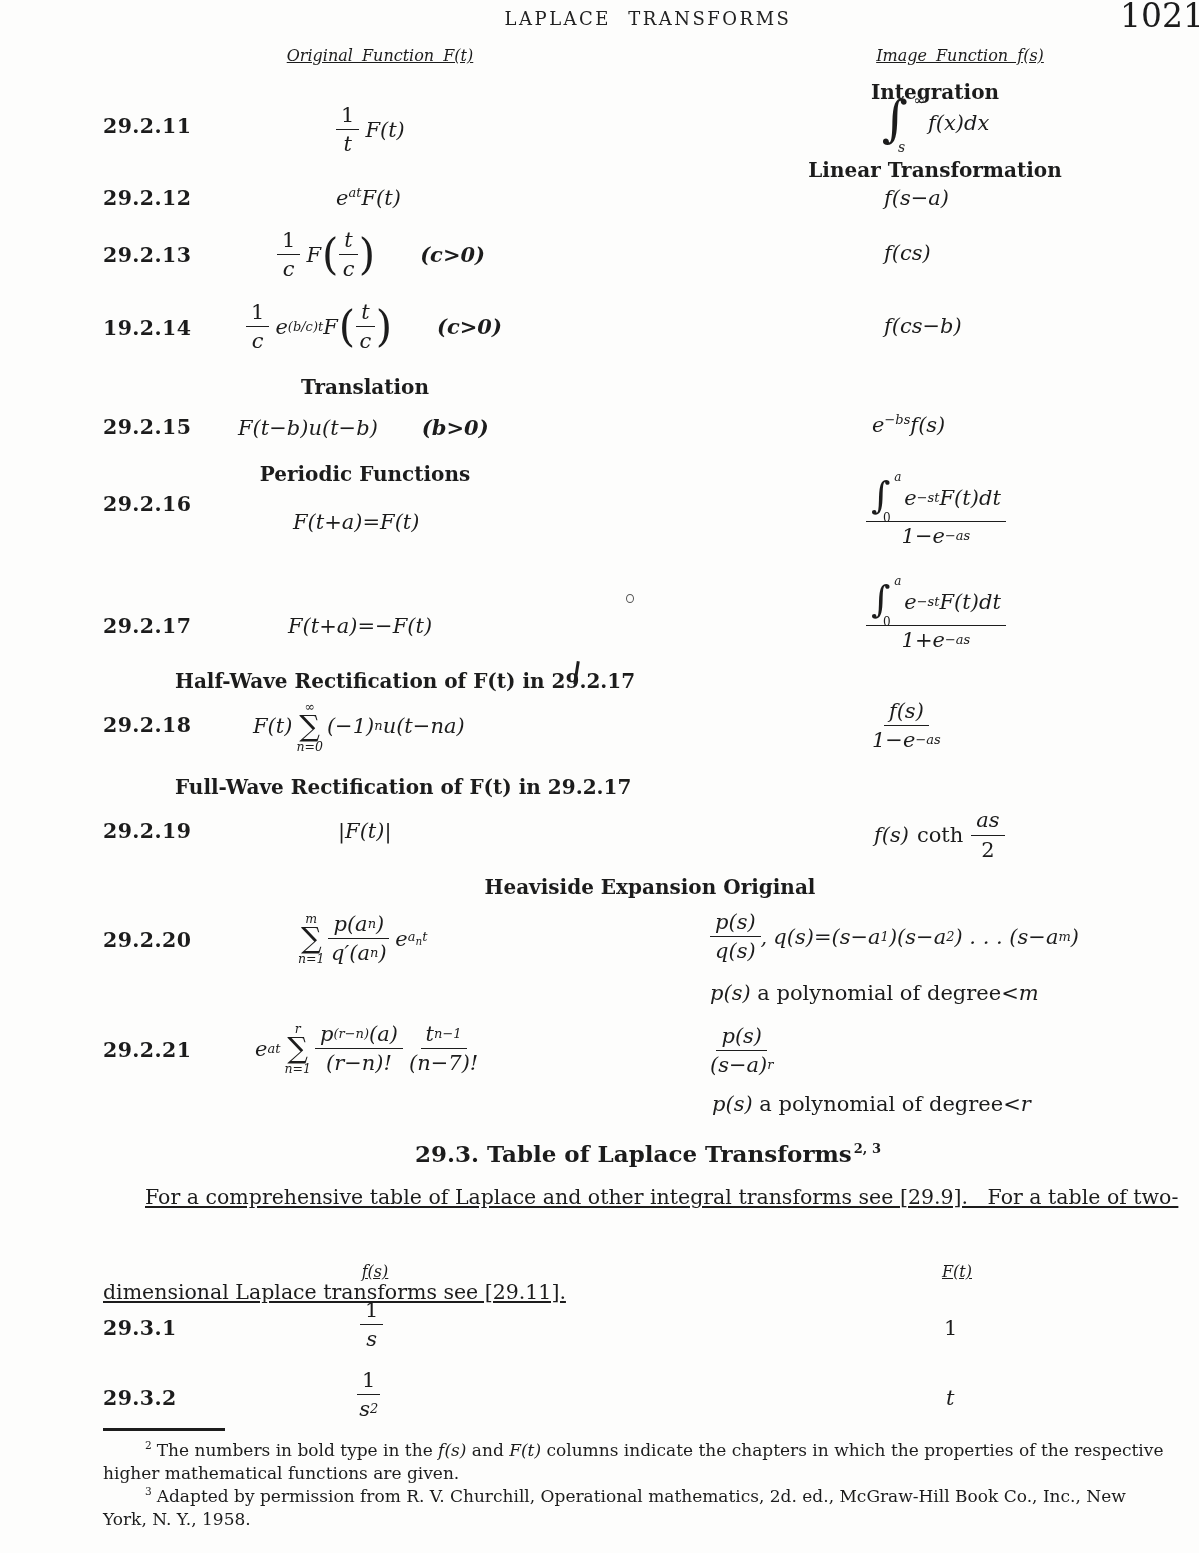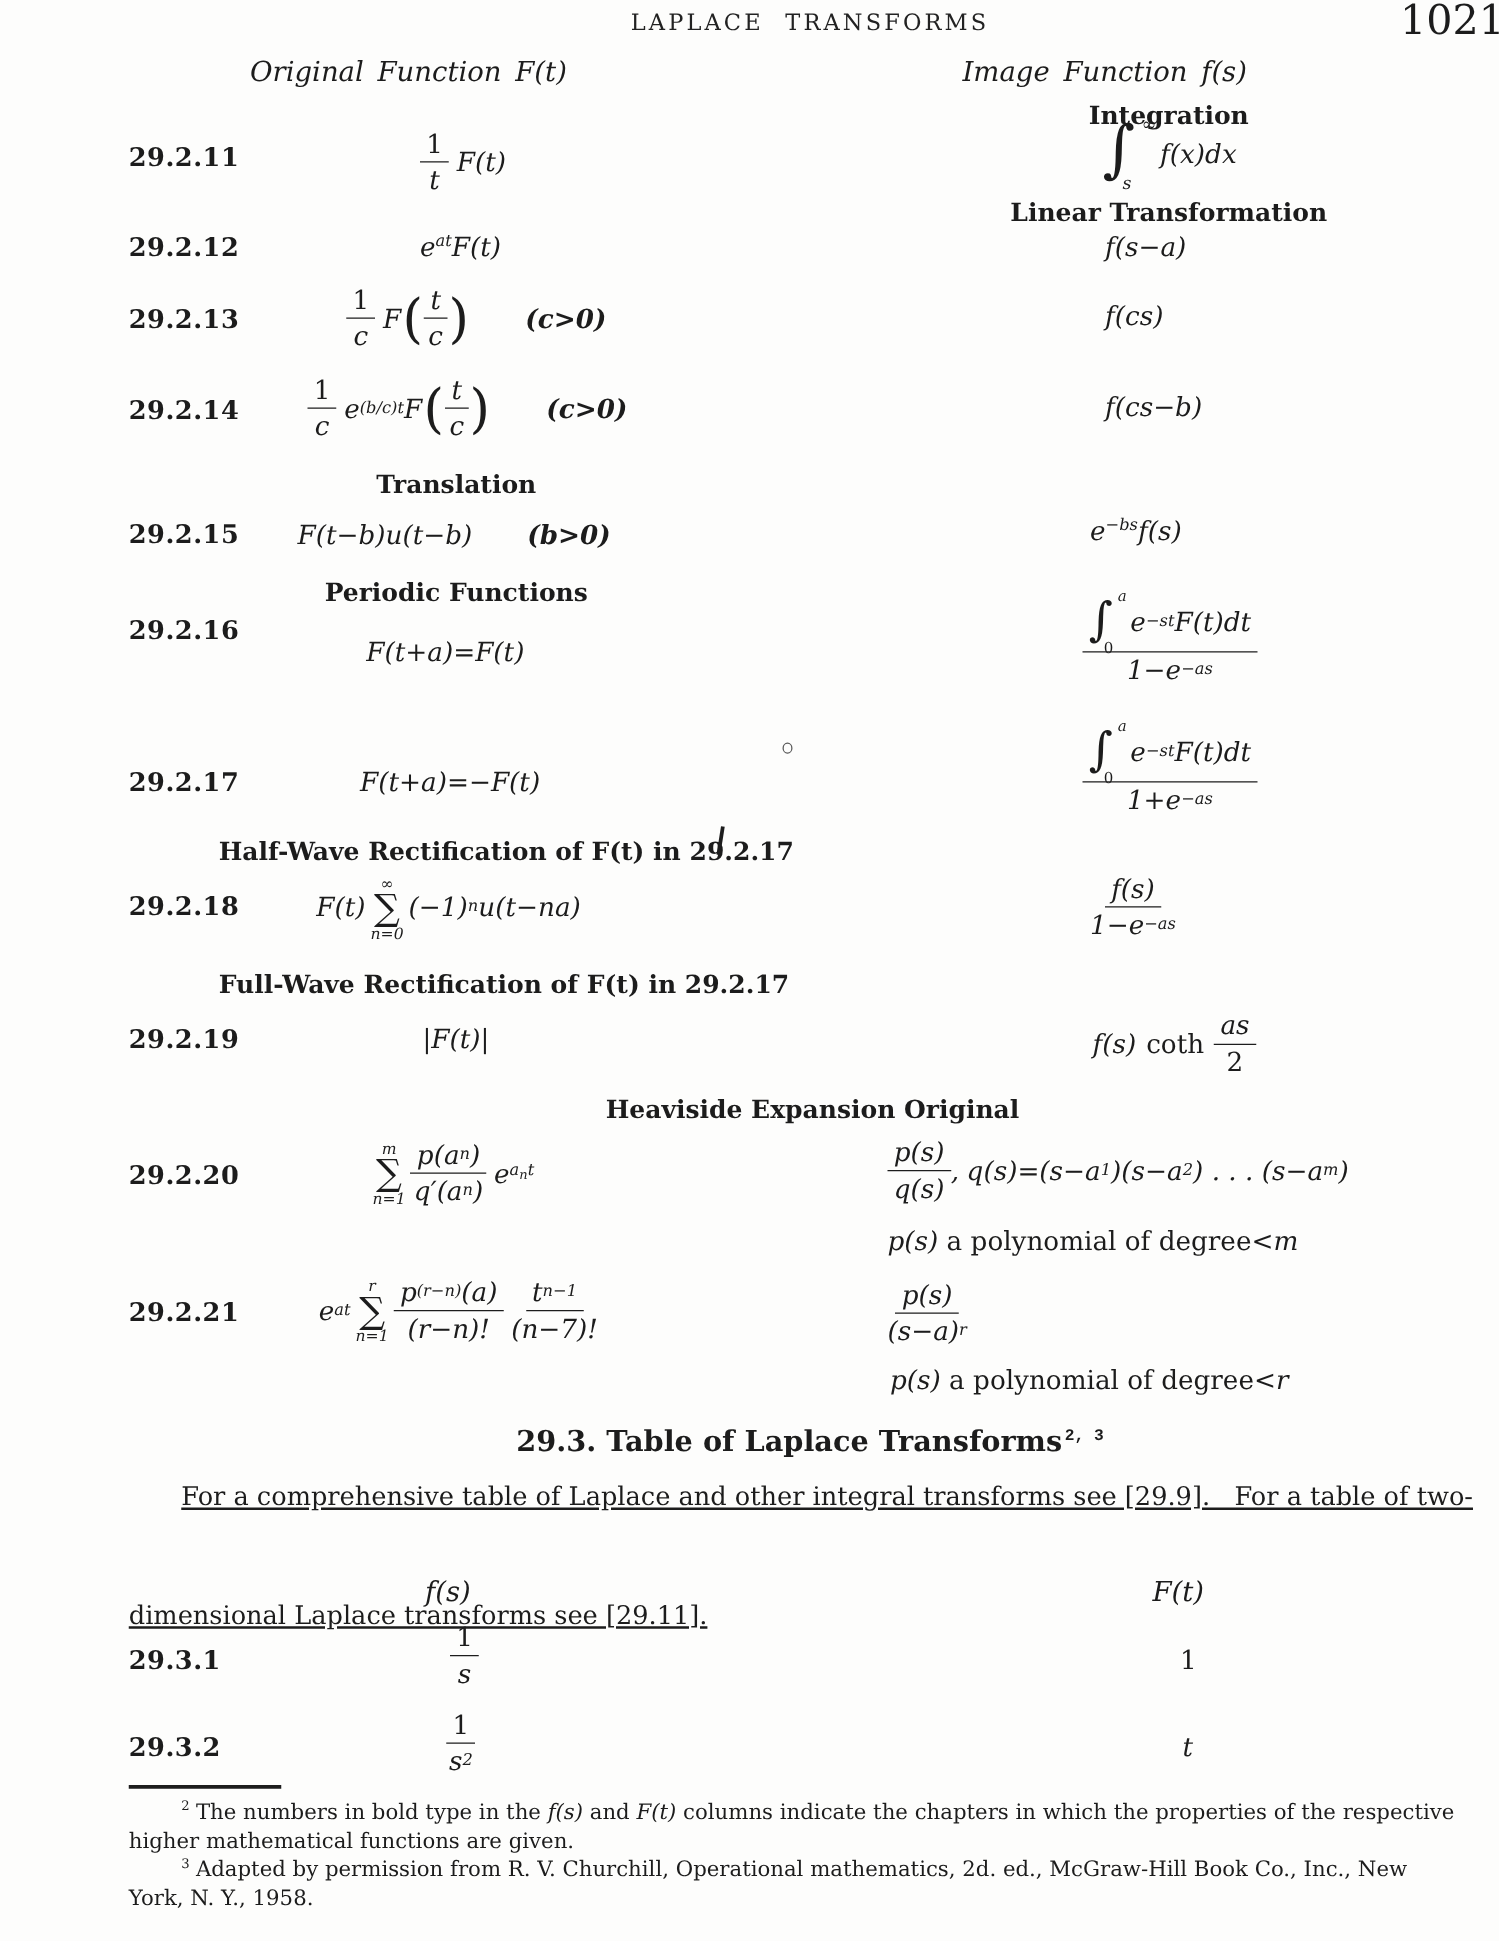--- a/index.html
+++ b/index.html
@@ -11,21 +11,21 @@
   }
   .cell { position:absolute; white-space:nowrap; }
   .mrow { display:flex; align-items:center; }
   .math { font-size:21px; font-style:italic; }
   .rm { font-style:normal; }
   .m  { font-style:italic; }
   .lbl { font-weight:bold; font-size:20.5px; font-style:normal; letter-spacing:0.4px; }
   .hdg { font-weight:bold; font-size:20px; text-align:center; }
   .title { font-size:18px; letter-spacing:2.5px; word-spacing:9px; text-align:center; color:#222; }
   .pagenum { font-size:33px; }
-  .colhead { font-size:22px; font-style:italic; word-spacing:4px; }
+  .colhead { font-size:16px; font-style:italic; text-align:center; word-spacing:4px;text-decoration:underline; }
   .frac { display:inline-flex; flex-direction:column; align-items:center; vertical-align:middle; text-align:center; line-height:1.15; }
   .frac .num { display:flex; align-items:center; justify-content:center; border-bottom:1.7px solid #1d1d1d; padding:0 5px 2px; }
   .frac .den { display:flex; align-items:center; justify-content:center; padding-top:2px; }
   sup { font-size:62%; line-height:0; }
   sub { font-size:62%; line-height:0; }
   sup sub { font-size:80%; }
   .bigsum { display:inline-flex; flex-direction:column; align-items:center; line-height:1; margin:0 4px; }
   .bigsum .lim { font-size:12.5px; line-height:1.05; }
   .bigsum .sg { font-size:29px; line-height:0.85; font-style:normal; padding:1px 0; }
   .int1 { position:relative; display:inline-block; font-style:normal; padding:2px 18px 8px 0; margin-right:2px; }
@@ -36,21 +36,21 @@
   .int2 .sg { font-size:37px; line-height:0.85; }
   .int2 .top { position:absolute; top:-6px; right:0; font-size:12px; font-style:italic; }
   .int2 .bot { position:absolute; bottom:-7px; left:12px; font-size:12px; font-style:normal; }
   .bp { font-size:200%; font-style:normal; display:inline-block; line-height:0.55; margin:0 1px; transform:scaleY(1.02); }
   .gapL { margin-left:44px;font-weight:bold; }
   .sp6 { margin-left:6px; }
   .para { font-size:20.5px; white-space:pre;text-decoration:underline; }
   .fn { font-size:17px; }
   .fn sup { margin-right:5px; }
   .rule { background:#1d1d1d; }
-  .secsup { font-size:13px; position:relative; top:-9px; margin-left:2px; font-weight:bold;font-family:Liberation Mono, monospace; }
+  .secsup { font-size:13px; position:relative; top:-9px; margin-left:2px; font-weight:bold; }
 </style>
 </head>
 <body>
 
 <div class="cell title" style="left:98px;top:8px;width:1100px">LAPLACE TRANSFORMS</div>
 <div class="cell pagenum" style="left:1120px;top:-4px">1021</div>
 
 <div class="cell colhead" style="left:200px;top:46px;width:360px">Original Function F(t)</div>
 <div class="cell colhead" style="left:770px;top:46px;width:380px">Image Function f(s)</div>
 
@@ -87,21 +87,21 @@
   <span class="bp">(</span>
   <span class="frac">
     <span class="num">t</span>
     <span class="den">c</span>
   </span>
   <span class="bp">)</span>
   <span class="gapL">(c&gt;0)</span>
 </div>
 <div class="cell math" style="left:884px;top:241px">f(cs)</div>
 
-<div class="cell lbl" style="left:103px;top:316px">29.2.14</div>
+<div class="cell lbl" style="left:103px;top:316px">19.2.14</div>
 <div class="cell math mrow" style="left:246px;top:300px">
   <span class="frac">
     <span class="num rm">1</span>
     <span class="den">c</span>
   </span>
   <span class="sp6">e</span>
     <sup>(b/c)t</sup>
   <span>F</span>
   <span class="bp">(</span>
   <span class="frac">

